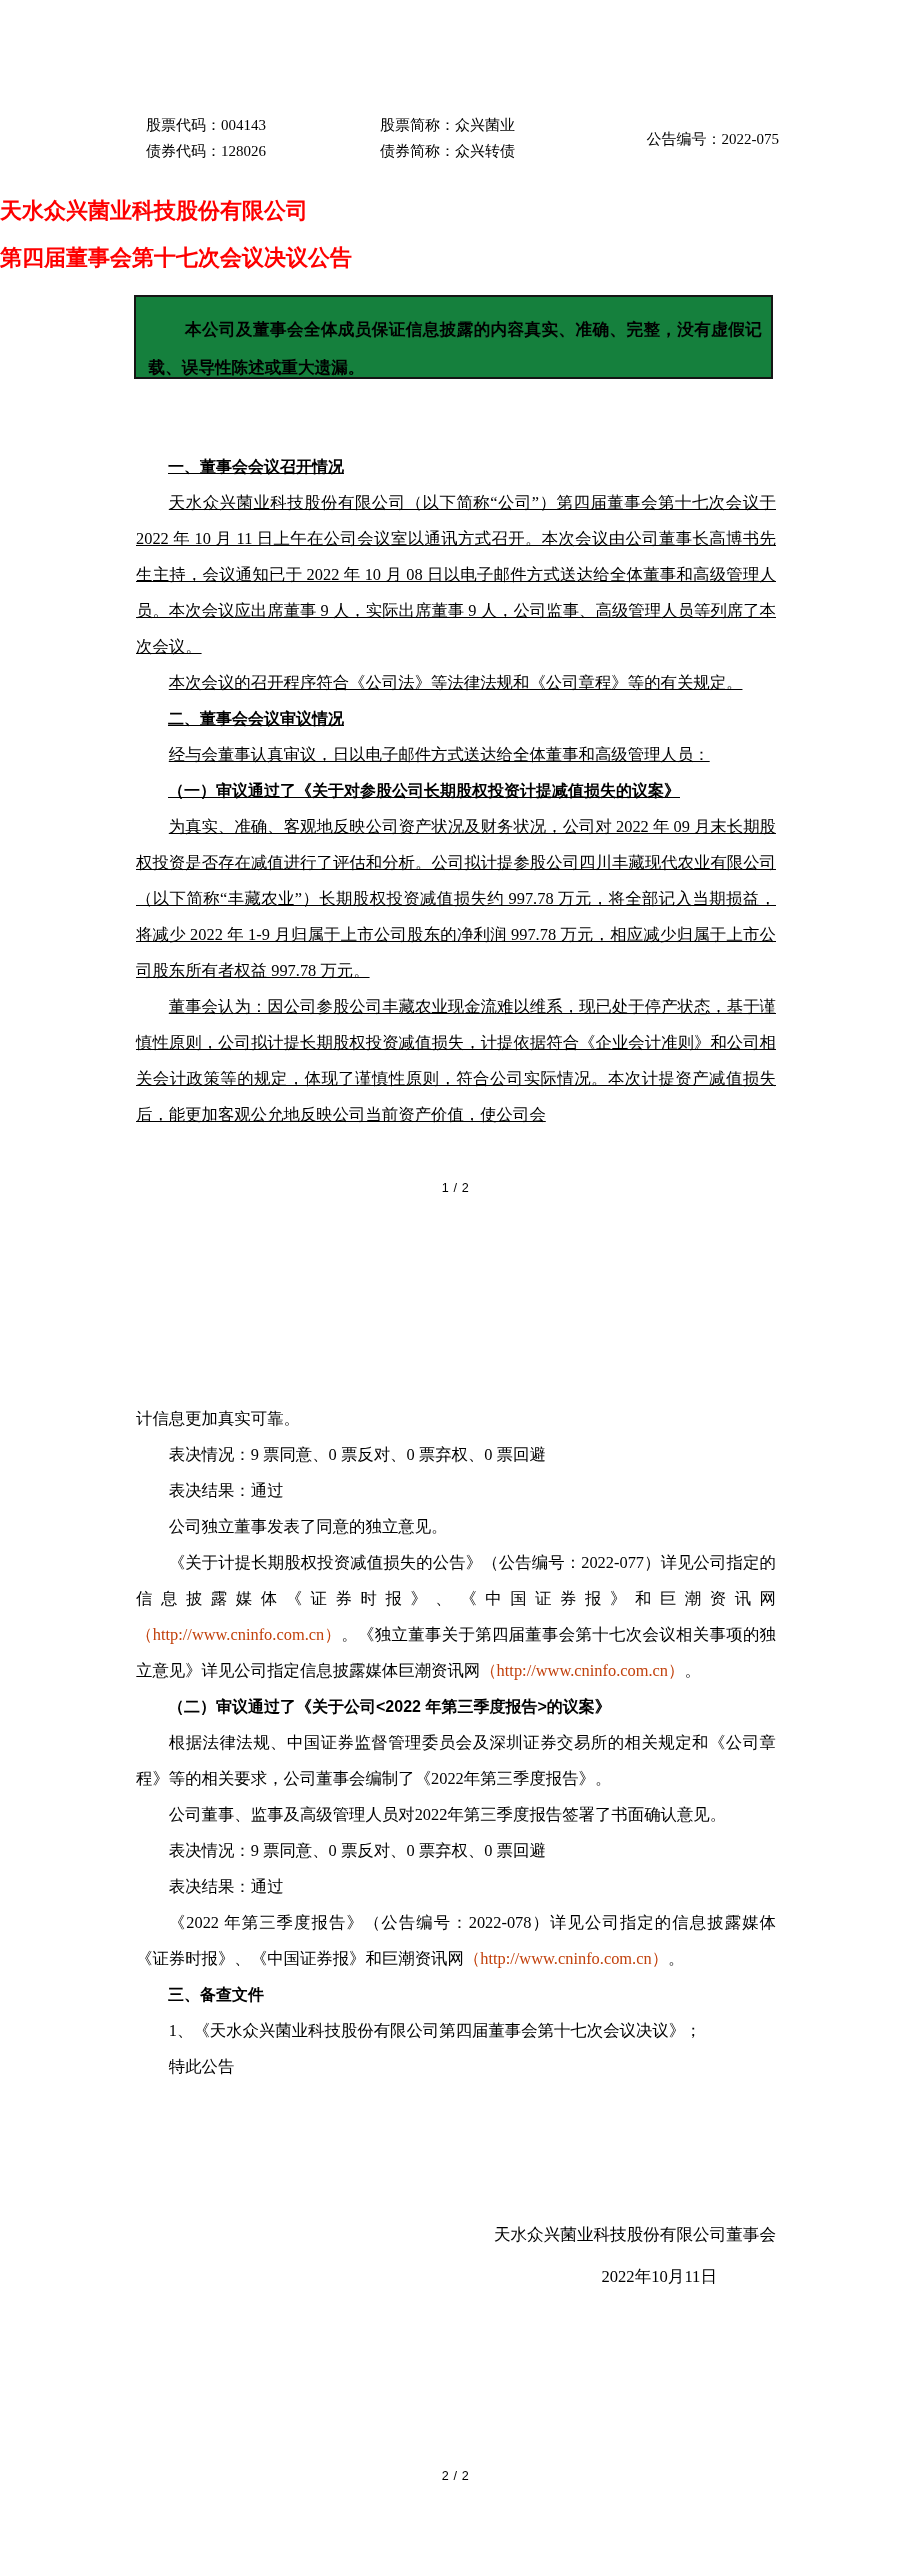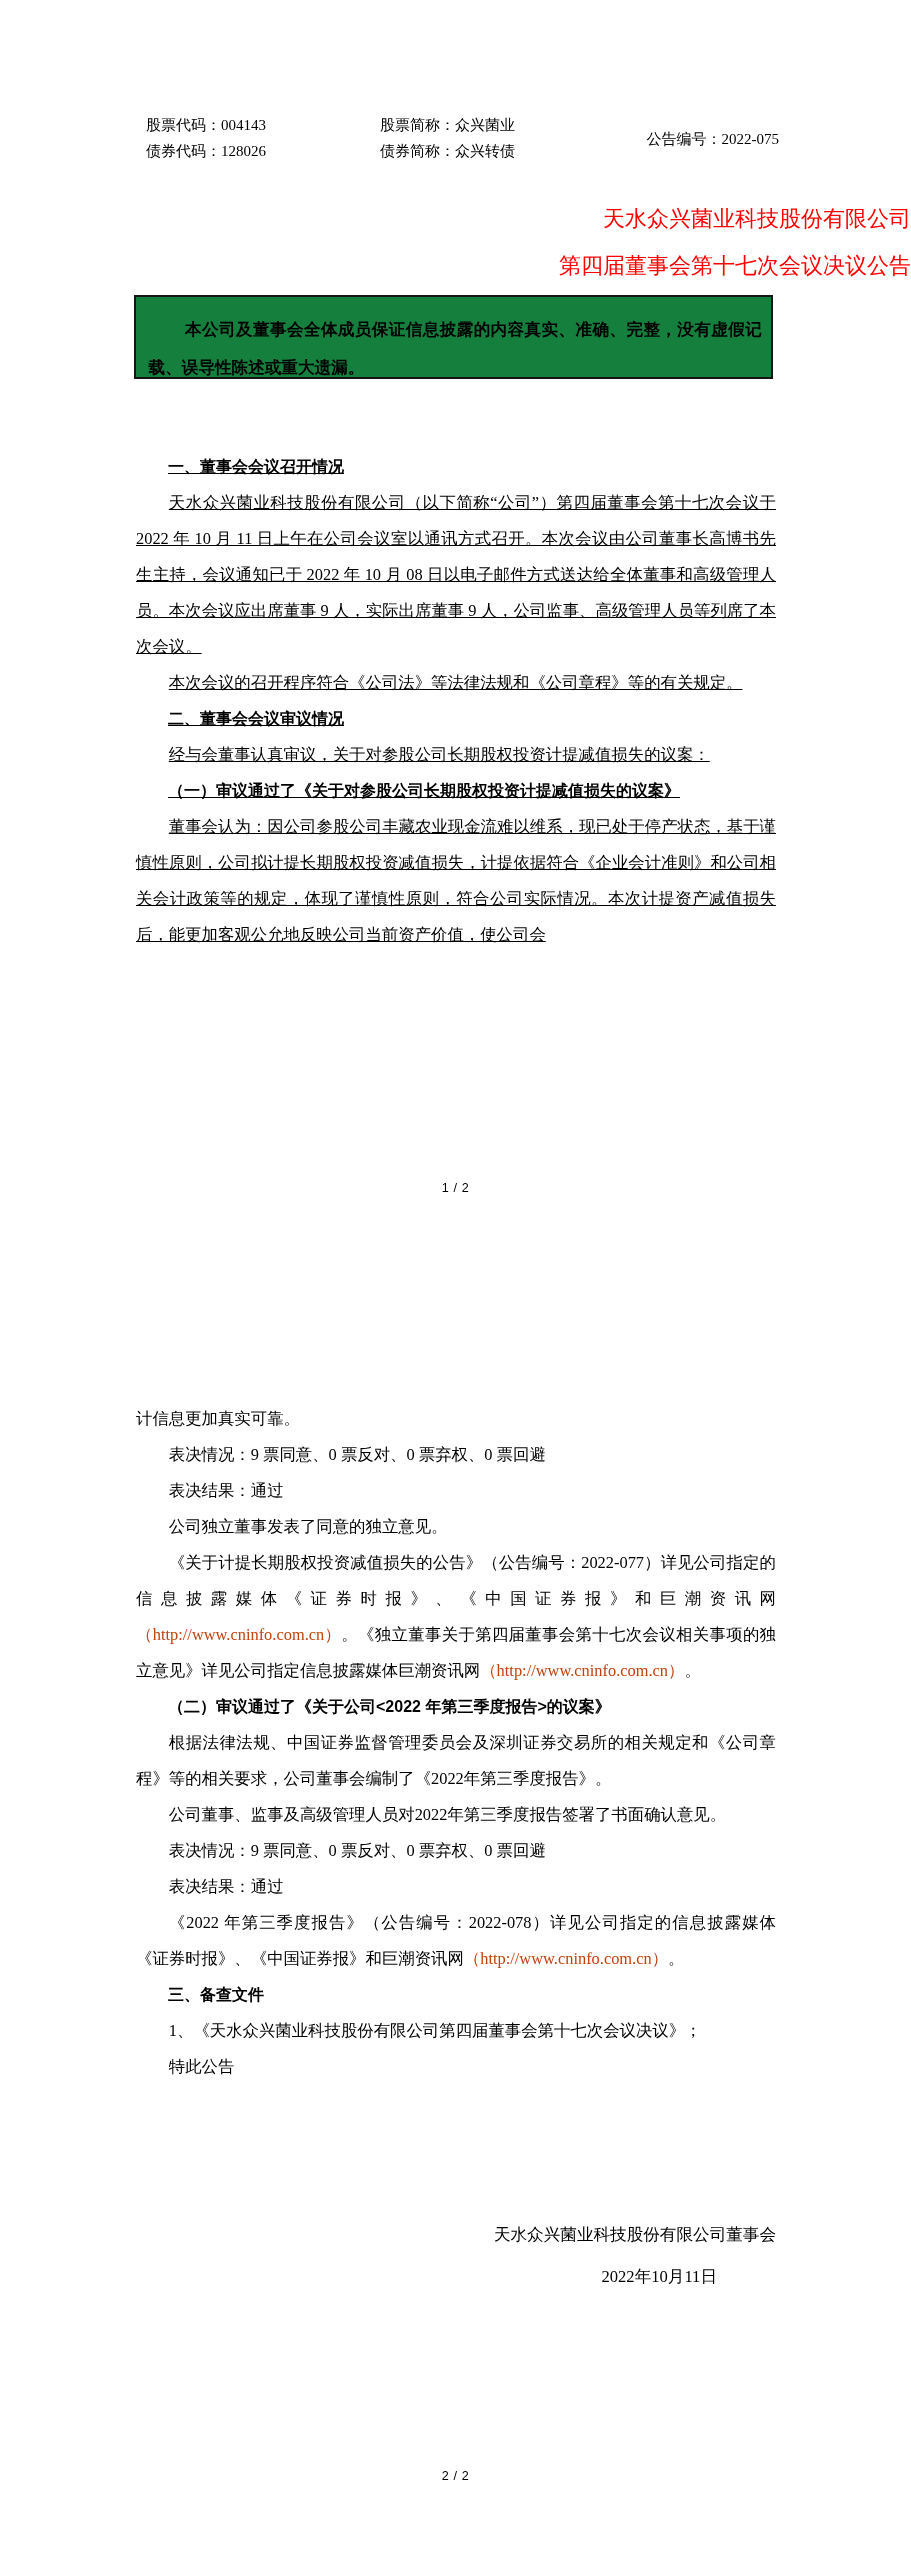--- a/index.html
+++ b/index.html
@@ -5,21 +5,21 @@
   html,body{margin:0;padding:0;}
   body{
     width:911px;height:2576px;position:relative;background:#ffffff;
     font-family:"Liberation Serif","DejaVu Serif",serif;color:#000;
     overflow:hidden;
   }
   .abs{position:absolute;}
   
   .hdr{font-size:15px;line-height:26px;white-space:nowrap;}
   
-  .doc-title{width:911px;text-align:right;font-size:22px;font-weight:400;color:#fe0000;white-space:nowrap;margin-top:8px;}
+  .doc-title{width:911px;text-align:left;font-size:22px;font-weight:700;color:#fe0000;white-space:nowrap;}
   
   .notice-box{
     left:134px;top:295px;width:639px;height:84px;box-sizing:border-box;
     border:2.3px solid #151515;background:#15803d;
     padding:13.8px 9.2px 3.4px 12.6px;
   }
   .notice-box .txt{
     font-size:16.6px;font-weight:700;line-height:38px;
     text-indent:2.2em;text-align:justify;
   }
@@ -55,22 +55,23 @@
 
 <div class="abs notice-box">
   <div class="txt">本公司及董事会全体成员保证信息披露的内容真实、准确、完整，没有虚假记载、误导性陈述或重大遗漏。</div>
 </div>
 
 <div class="abs body-col" style="top:449px;text-decoration:underline;">
   <div class="h">一、董事会会议召开情况</div>
   <p class="p">天水众兴菌业科技股份有限公司（以下简称“公司”）第四届董事会第十七次会议于 2022 年 10 月 11 日上午在公司会议室以通讯方式召开。本次会议由公司董事长高博书先生主持，会议通知已于 2022 年 10 月 08 日以电子邮件方式送达给全体董事和高级管理人员。本次会议应出席董事 9 人，实际出席董事 9 人，公司监事、高级管理人员等列席了本次会议。</p>
   <p class="p">本次会议的召开程序符合《公司法》等法律法规和《公司章程》等的有关规定。</p>
   <div class="h">二、董事会会议审议情况</div>
-  <p class="p">经与会董事认真审议，关于对参股公司长期股权投资计提减值损失的议案：</p>
+  <p class="p">经与会董事认真审议，日以电子邮件方式送达给全体董事和高级管理人员：</p>
   <div class="h">（一）审议通过了《关于对参股公司长期股权投资计提减值损失的议案》</div>
+  <p class="p">为真实、准确、客观地反映公司资产状况及财务状况，公司对 2022 年 09 月末长期股权投资是否存在减值进行了评估和分析。公司拟计提参股公司四川丰藏现代农业有限公司（以下简称“丰藏农业”）长期股权投资减值损失约 997.78 万元，将全部记入当期损益，将减少 2022 年 1-9 月归属于上市公司股东的净利润 997.78 万元，相应减少归属于上市公司股东所有者权益 997.78 万元。</p>
   <p class="p">董事会认为：因公司参股公司丰藏农业现金流难以维系，现已处于停产状态，基于谨慎性原则，公司拟计提长期股权投资减值损失，计提依据符合《企业会计准则》和公司相关会计政策等的规定，体现了谨慎性原则，符合公司实际情况。本次计提资产减值损失后，能更加客观公允地反映公司当前资产价值，使公司会</p>
 </div>
 
 <div class="abs pgnum" style="top:1181px;">1 / 2</div>
 
 <div class="abs body-col" style="top:1401px;">
   <p class="pn">计信息更加真实可靠。</p>
   <p class="p">表决情况：9 票同意、0 票反对、0 票弃权、0 票回避</p>
   <p class="p">表决结果：通过</p>
   <p class="p">公司独立董事发表了同意的独立意见。</p>

